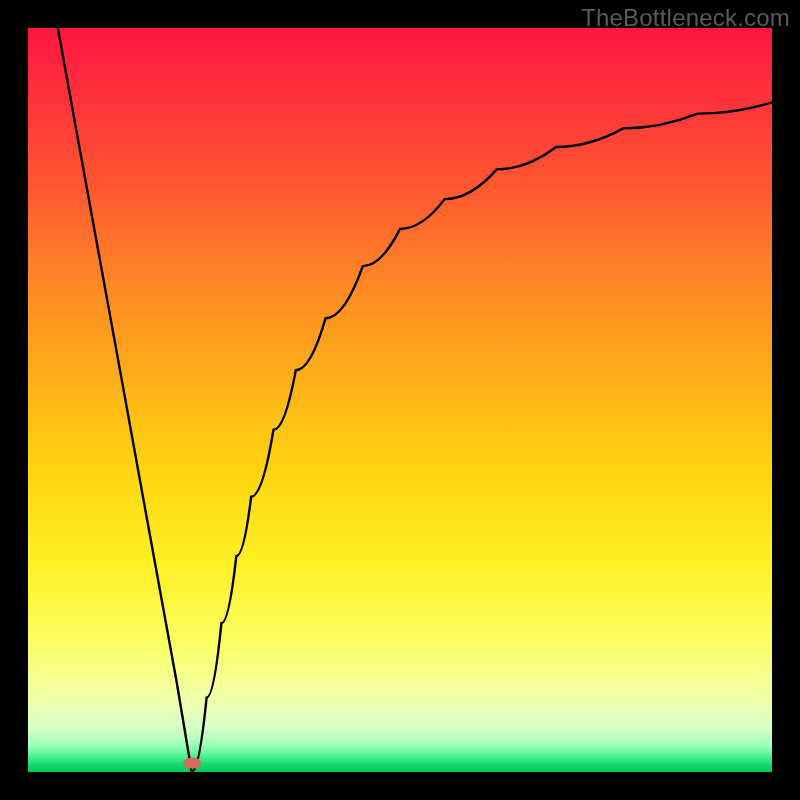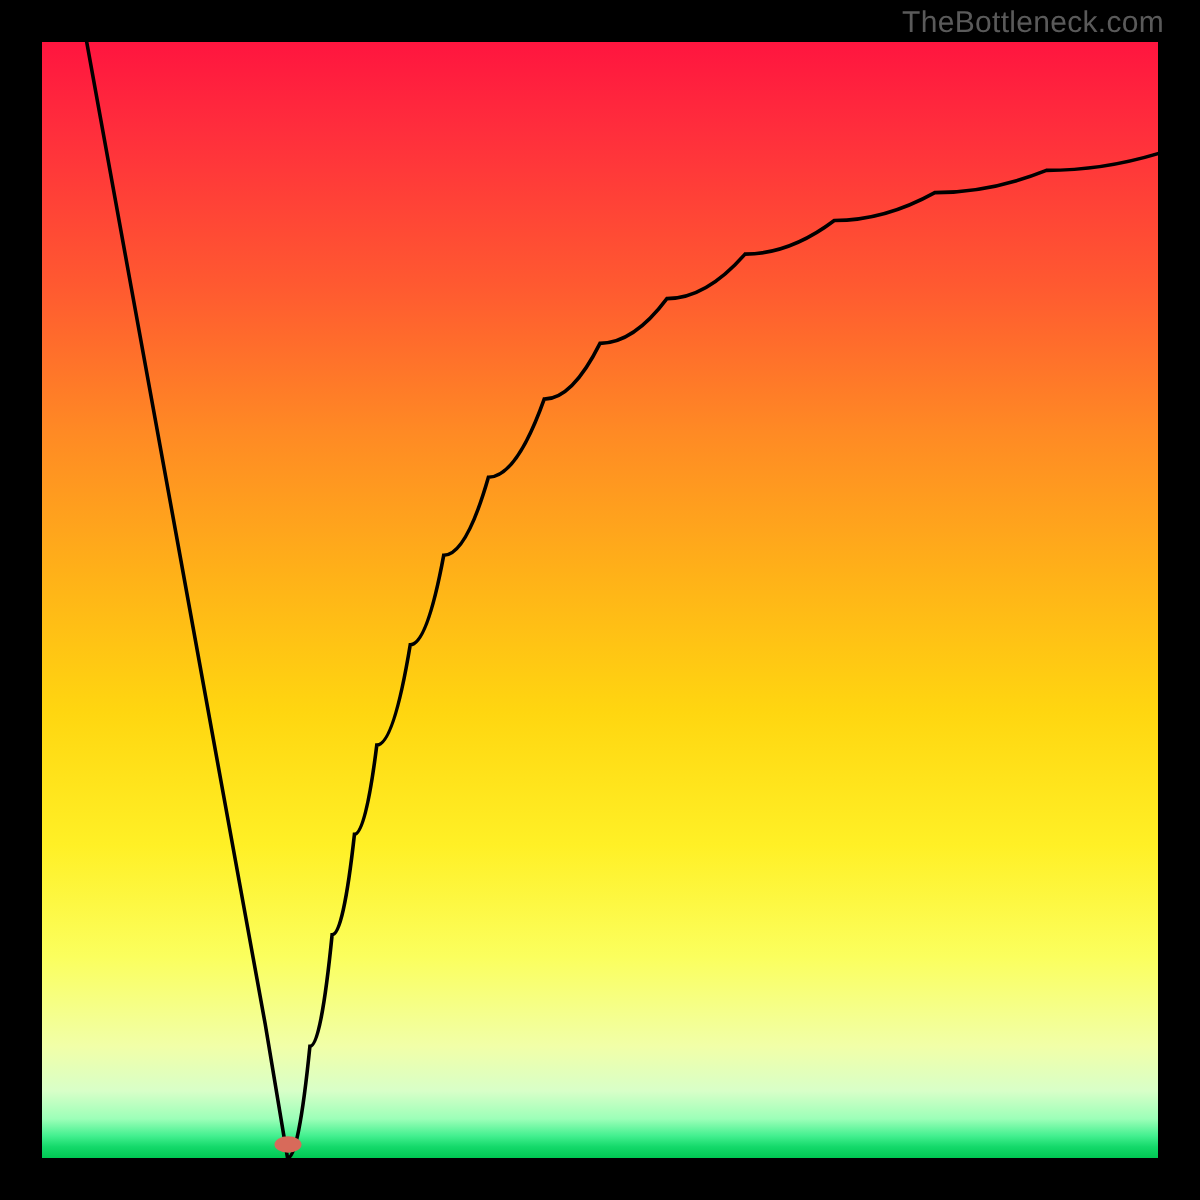--- a/index.html
+++ b/index.html
@@ -54,23 +54,23 @@
     position: absolute;
     width: 18px;
     height: 11px;
     border-radius: 50% / 50%;
     background: #d86a5a;
     transform: translate(-50%, -50%);
   }
   .watermark {
     position: absolute;
     top: 4px;
-    right: 24px;
+    right: 10px;
     color: #5a5a5a;
-    font-size: 20px;
+    font-size: 24px;
     font-weight: 500;
     letter-spacing: 0.2px;
   }
 </style>
 </head>
 <body>
 
 <div class="frame">
 
   <div class="watermark">TheBottleneck.com</div>

